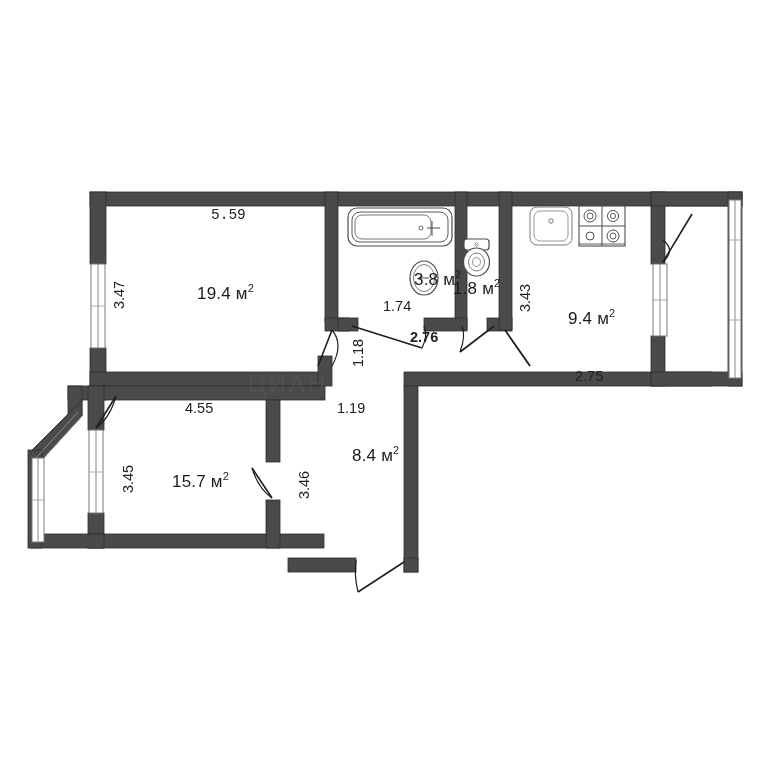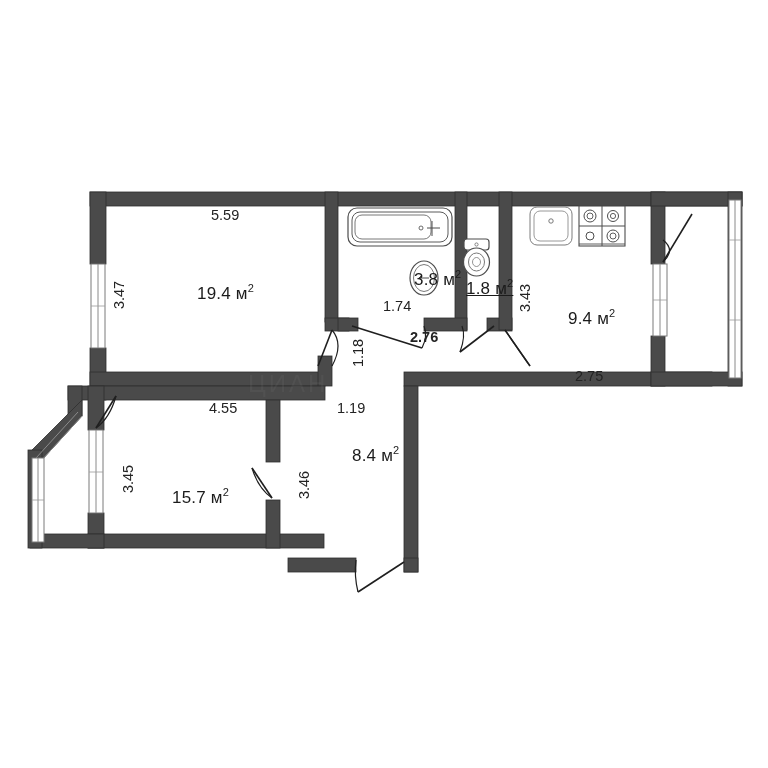--- a/index.html
+++ b/index.html
@@ -255,44 +255,44 @@
         <line x1="579" y1="244" x2="625" y2="244" stroke="#4d4d4d" stroke-width="0.9"></line>
       </g>
     </g>
   </svg>
 
   <div class="watermark">ЦИАН</div>
 
   <div class="label area-label" style="left:197px; top:282px;">
     <span>19.4 м</span><sup>2</sup>
   </div>
-  <div class="label dim-label" style="left:211px; top:207px;">5.59</div>
+  <div class="label dim-label" style="left:211px; top:207px;font-family:Liberation Mono, monospace;">5.59</div>
   <div class="label dim-label rot-ccw" style="left:105px; top:287px;">3.47</div>
 
   <div class="label area-label" style="left:384px; top:268px;margin-left:30px;">
     <span>3.8 м</span><sup>2</sup>
   </div>
   <div class="label dim-label" style="left:383px; top:298px;">1.74</div>
   <div class="label dim-label" style="left:410px; top:329px;font-weight:bold;">2.76</div>
   <div class="label dim-label rot-ccw" style="left:344px; top:345px;">1.18</div>
 
-  <div class="label area-label" style="left:466px; top:277px;text-decoration:underline;">
+  <div class="label area-label" style="left:453px; top:277px;">
     <span>1.8 м</span><sup>2</sup>
   </div>
 
   <div class="label area-label" style="left:568px; top:291px;margin-top:16px;">
     <span>9.4 м</span><sup>2</sup>
   </div>
   <div class="label dim-label rot-ccw" style="left:511px; top:290px;">3.43</div>
   <div class="label dim-label" style="left:575px; top:368px;">2.75</div>
 
-  <div class="label area-label" style="left:172px; top:470px;margin-top:16px;">
+  <div class="label area-label" style="left:172px; top:470px;">
     <span>15.7 м</span><sup>2</sup>
   </div>
-  <div class="label dim-label" style="left:185px; top:400px;margin-left:24px;">4.55</div>
+  <div class="label dim-label" style="left:185px; top:400px;">4.55</div>
   <div class="label dim-label rot-ccw" style="left:114px; top:471px;">3.45</div>
   <div class="label dim-label rot-ccw" style="left:290px; top:477px;">3.46</div>
 
   <div class="label area-label" style="left:352px; top:444px;text-align:center;">
     <span>8.4 м</span><sup>2</sup>
   </div>
   <div class="label dim-label" style="left:337px; top:400px;">1.19</div>
 
 </div>
 

